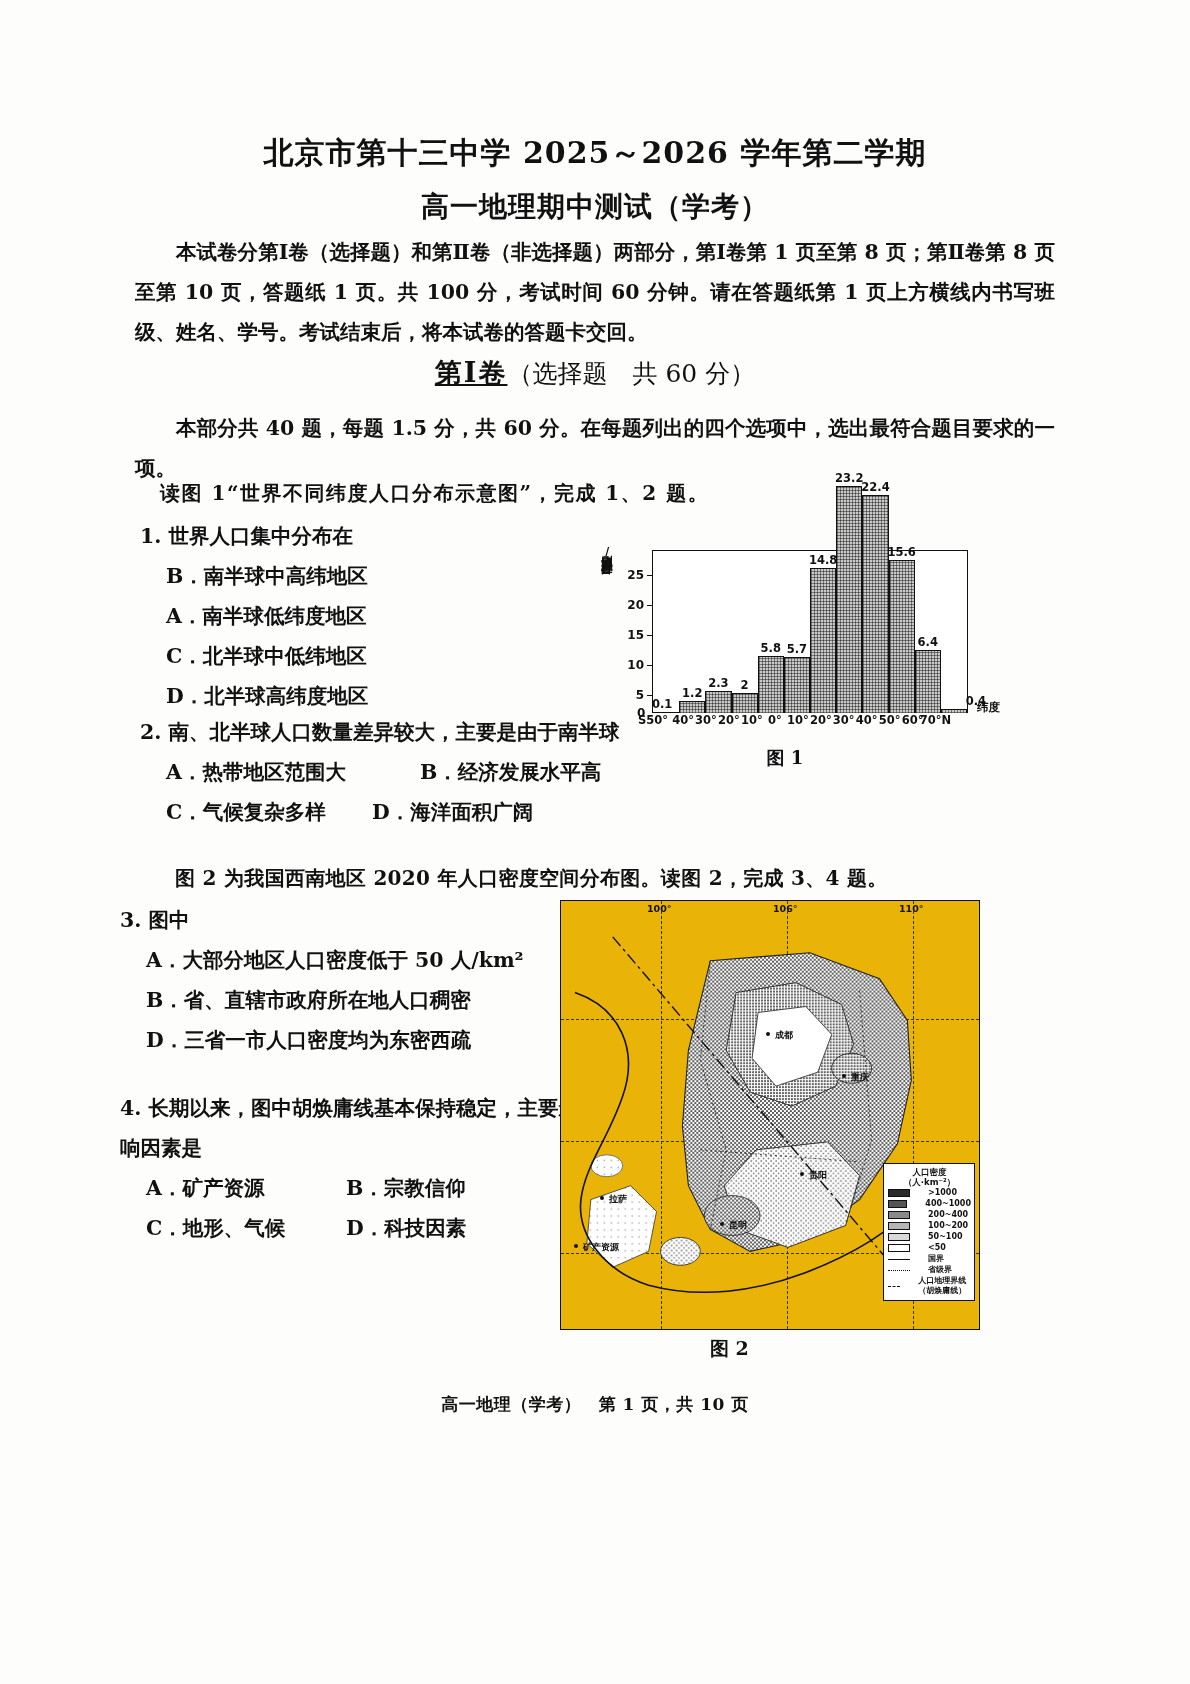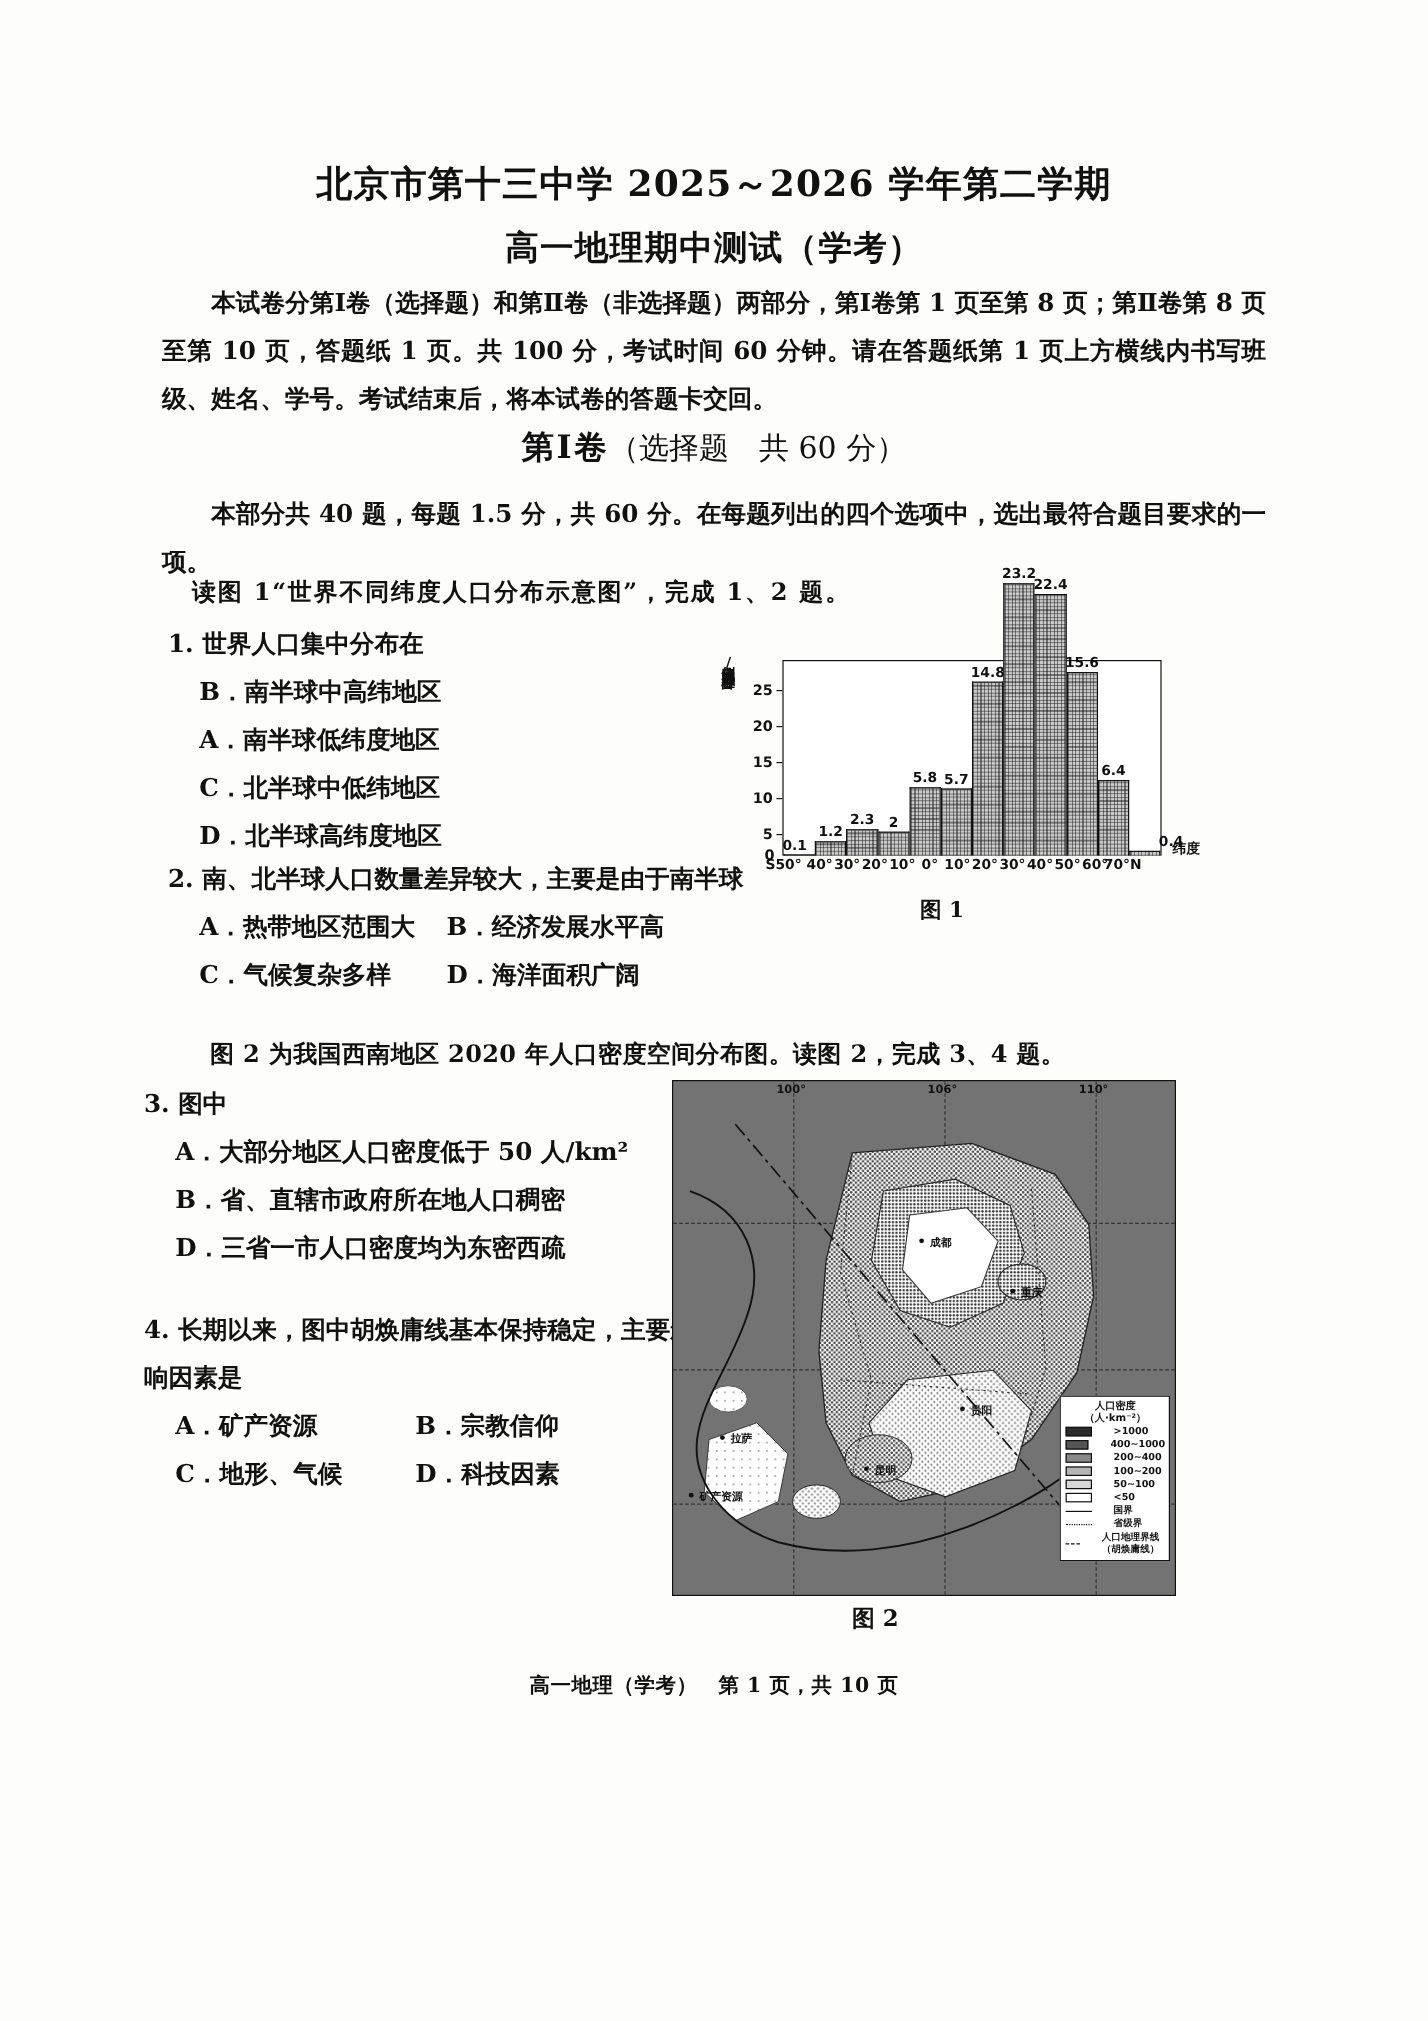--- a/index.html
+++ b/index.html
@@ -22,21 +22,21 @@
   }
   .intro{
     position:absolute;left:135px;top:232px;width:920px;
     font-size:20.5px;line-height:40px;text-align:justify;text-indent:2em;
     font-weight:bold;
   }
   .sec-head{
     position:absolute;left:0;right:0;top:355px;text-align:center;
     font-size:20px;
   }
-  .sec-head .big{font-size:27px;font-weight:bold;letter-spacing:2px;}
+  .sec-head .big{font-size:27px;font-weight:bold;letter-spacing:2px;text-decoration:underline;}
   .sec-head .small{font-size:25px;}
   .sub-intro{
     position:absolute;left:135px;top:408px;width:920px;
     font-size:20.5px;line-height:40px;text-align:justify;text-indent:2em;
     font-weight:bold;
   }
   .lead1{
     position:absolute;left:160px;top:480px;width:700px;
     font-size:20px;font-weight:bold;letter-spacing:1.5px;
   }
@@ -121,21 +121,21 @@
   .fig1cap{
     position:absolute;left:0;right:0;top:200px;text-align:center;
     font-size:18px;font-weight:bold;
   }
 
   
   .fig2{
     position:absolute;left:560px;top:900px;width:420px;height:430px;
   }
   .mapbox{
-    position:absolute;inset:0;border:1.3px solid #111;background:#737373;
+    position:absolute;inset:0;border:1.3px solid #111;background:#eab308;
     overflow:hidden;
   }
   .mapcap{
     position:absolute;left:150px;top:436px;font-size:19px;font-weight:bold;
   }
   .lonlab{
     position:absolute;top:2px;font-size:9.5px;font-weight:bold;
     font-family:"DejaVu Sans","Liberation Sans",sans-serif;
   }
   .grid-v{position:absolute;top:0;bottom:0;width:0;border-left:1px dashed #333;}
@@ -201,21 +201,21 @@
     <span class="opt">A．南半球低纬度地区</span>
     <span class="opt">C．北半球中低纬地区</span>
     <span class="opt">D．北半球高纬度地区</span>
   </div>
 
   <div class="q q2">
     <div class="qstem">
       <span>2.</span>
       <span>南、北半球人口数量差异较大，主要是由于南半球</span>
     </div>
-    <div class="row" style="padding-left:26px;">
+    <div class="row" style="padding-left:26px;gap:48px;">
       <span>A．热带地区范围大</span>
       <span>B．经济发展水平高</span>
     </div>
     <div class="row" style="padding-left:26px;">
       <span>C．气候复杂多样</span>
       <span>D．海洋面积广阔</span>
     </div>
   </div>
 
   <div class="lead2">图 2 为我国西南地区 2020 年人口密度空间分布图。读图 2，完成 3、4 题。</div>

